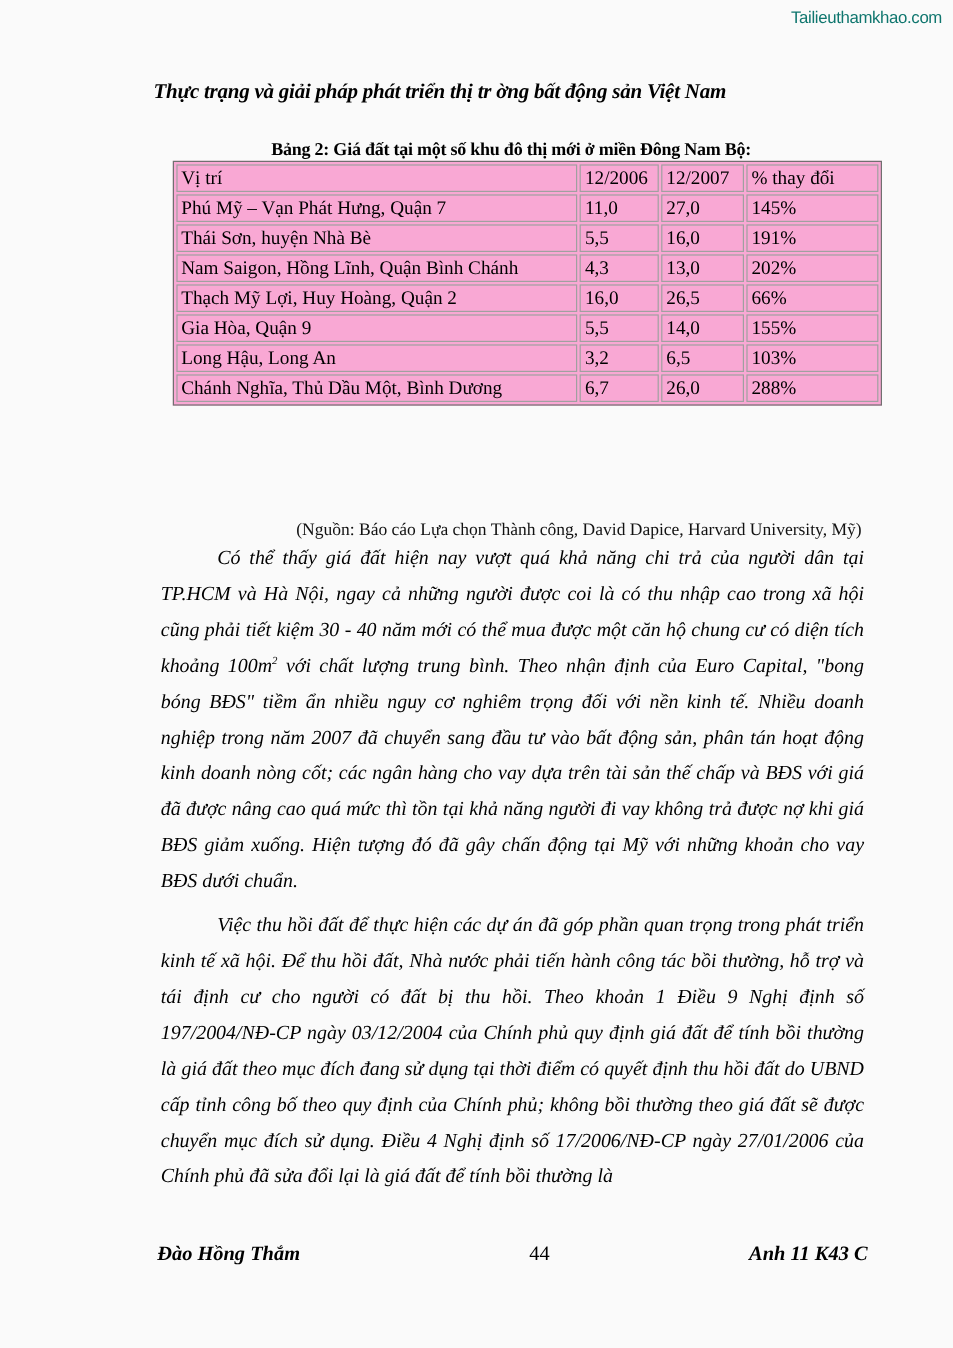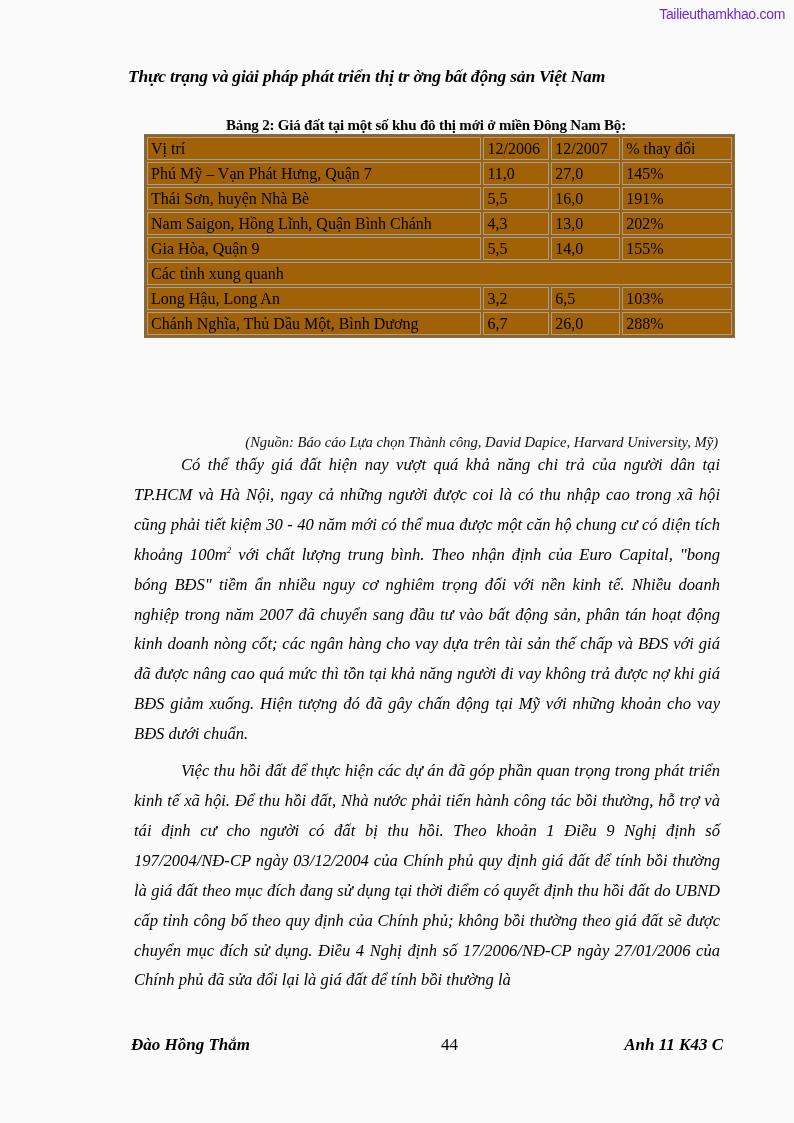--- a/index.html
+++ b/index.html
@@ -14,21 +14,21 @@
       overflow: hidden;
       font-family: "Liberation Serif", "DejaVu Serif", serif;
       color: #000;
     }
     .watermark {
       position: absolute;
       top: 6px;
       right: 9px;
       font-family: "Liberation Sans", "DejaVu Sans", sans-serif;
       font-size: 14px;
-      color: #6d28d9;
+      color: #0f766e;
       letter-spacing: -0.3px;
     }
     .running-title {
       position: absolute;
       top: 66px;
       left: 0;
       width: 733px;
       text-align: center;
       font-size: 17.5px;
       font-weight: bold;
@@ -46,21 +46,21 @@
       letter-spacing: -0.2px;
     }
     .data-table {
       position: absolute;
       top: 134px;
       left: 144px;
       width: 591px;
       border-collapse: separate;
       border-spacing: 2px;
       border: 1px solid #707070;
-      background: #a16207;
+      background: #f9a8d4;
       font-size: 16px;
     }
     .data-table td {
       border: 1px solid #a0a0a0;
       border-top-color: #a0a0a0;
       border-left-color: #a0a0a0;
       padding: 0 2px 0 3px;
       height: 21px;
       line-height: 21px;
       white-space: nowrap;
@@ -68,21 +68,20 @@
     }
     .data-table td.c-loc { width: 313px; }
     .data-table td.c-v1 { width: 56px; }
     .data-table td.c-v2 { width: 59px; }
     .data-table td.c-pct { width: 98px; }
     .source-note {
       position: absolute;
       top: 434px;
       right: 76px;
       font-size: 14.6px;
-      font-style: italic;
       color: #111;
       text-align: right;
     }
     .body-text {
       position: absolute;
       top: 450px;
       left: 134px;
       width: 586px;
       font-size: 16.6px;
       line-height: 29.9px;
@@ -156,29 +155,32 @@
       <td>16,0</td>
       <td>191%</td>
     </tr>
     <tr>
       <td>Nam Saigon, Hồng Lĩnh, Quận Bình Chánh</td>
       <td>4,3</td>
       <td>13,0</td>
       <td>202%</td>
     </tr>
     <tr>
+      <td>Thạch Mỹ Lợi, Huy Hoàng, Quận 2</td>
+      <td>16,0</td>
+      <td>26,5</td>
+      <td>66%</td>
+    </tr>
+    <tr>
       <td>Gia Hòa, Quận 9</td>
       <td>5,5</td>
       <td>14,0</td>
       <td>155%</td>
     </tr>
 
-    <tr>
-      <td colspan="4">Các tỉnh xung quanh</td>
-    </tr>
     <tr>
       <td>Long Hậu, Long An</td>
       <td>3,2</td>
       <td>6,5</td>
       <td>103%</td>
     </tr>
     <tr>
       <td>Chánh Nghĩa, Thủ Dầu Một, Bình Dương</td>
       <td>6,7</td>
       <td>26,0</td>

